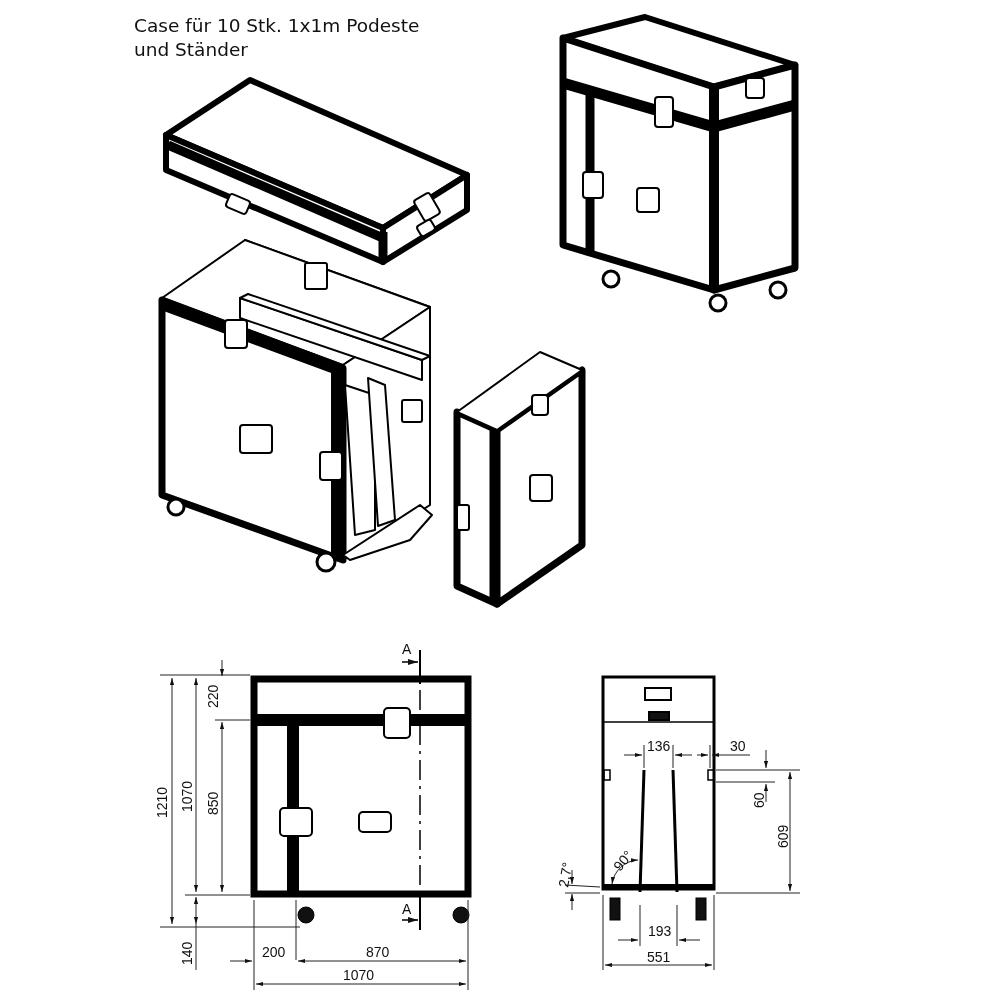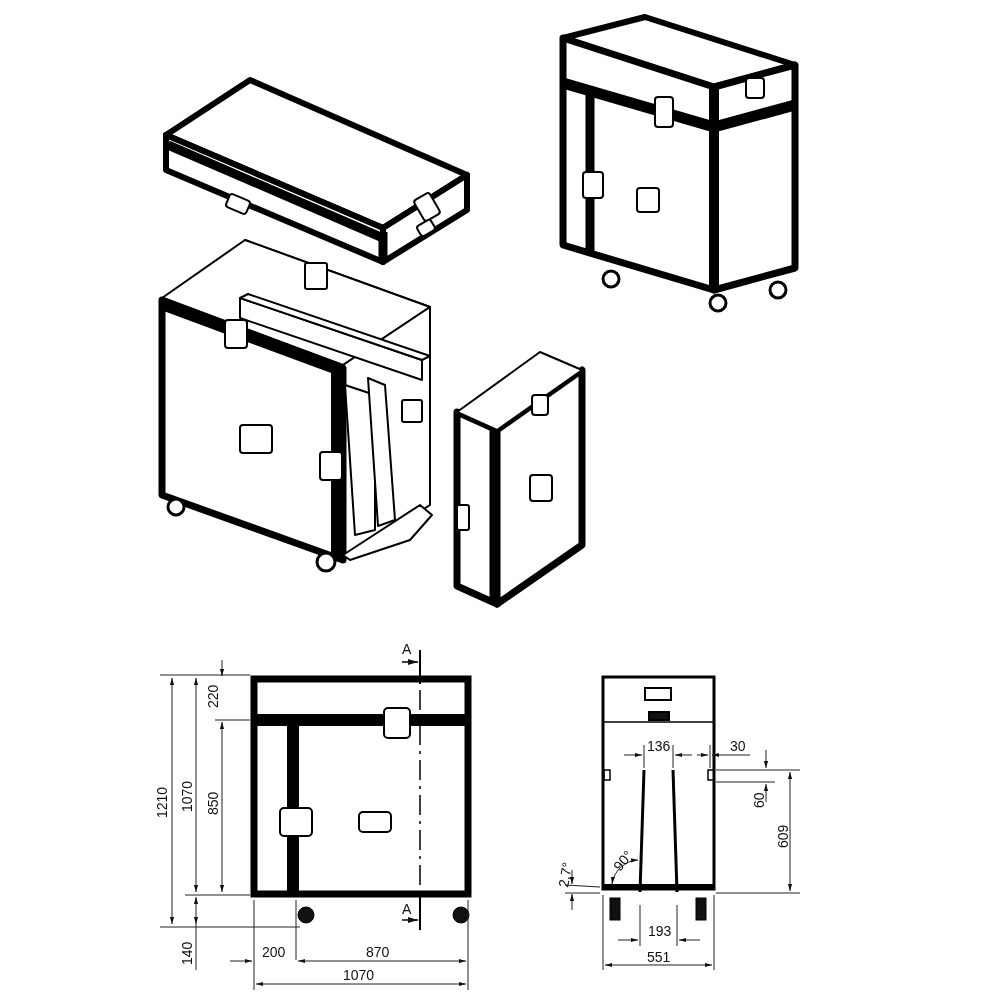--- a/index.html
+++ b/index.html
@@ -5,20 +5,22 @@
   html,body{margin:0;padding:0;background:#ffffff;}
   body{width:1000px;height:1000px;position:relative;overflow:hidden;font-family:"Liberation Sans",sans-serif;}
   .title{position:absolute;left:134px;top:14px;font-family:"DejaVu Sans",sans-serif;font-size:18.5px;line-height:24px;color:#111;}
   svg{position:absolute;left:0;top:0;}
   .dim{font-family:"Liberation Sans",sans-serif;font-size:14px;fill:#111;}
 </style>
 </head>
 <body>
 
 <div class="title">
+  <div>Case für 10 Stk. 1x1m Podeste</div>
+  <div>und Ständer</div>
 </div>
 
 <svg width="1000" height="1000" viewBox="0 0 1000 1000">
   <defs>
     <marker id="arr" viewBox="0 0 10 10" refX="10" refY="5" markerWidth="7" markerHeight="7" orient="auto-start-reverse">
       <path d="M0,2 L10,5 L0,8 z" fill="#111"></path>
     </marker>
   </defs>
 
   <g stroke="#000" fill="#fff" stroke-linejoin="round">

